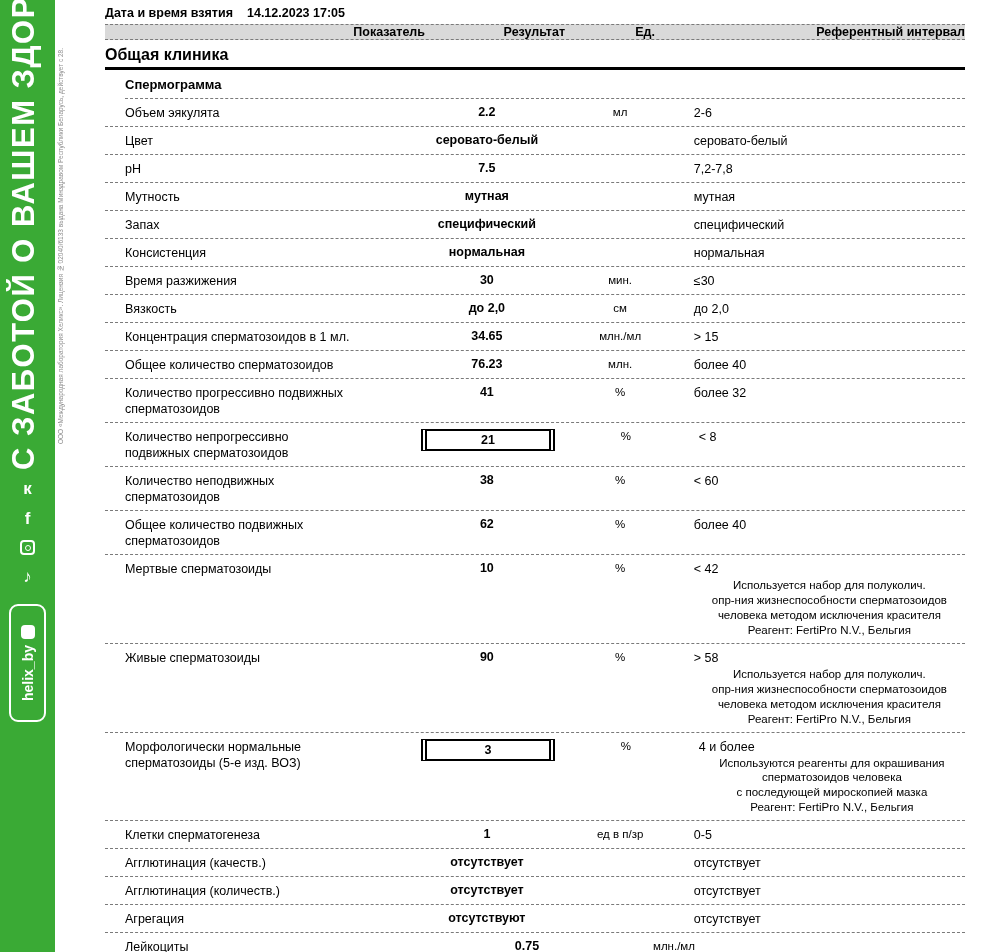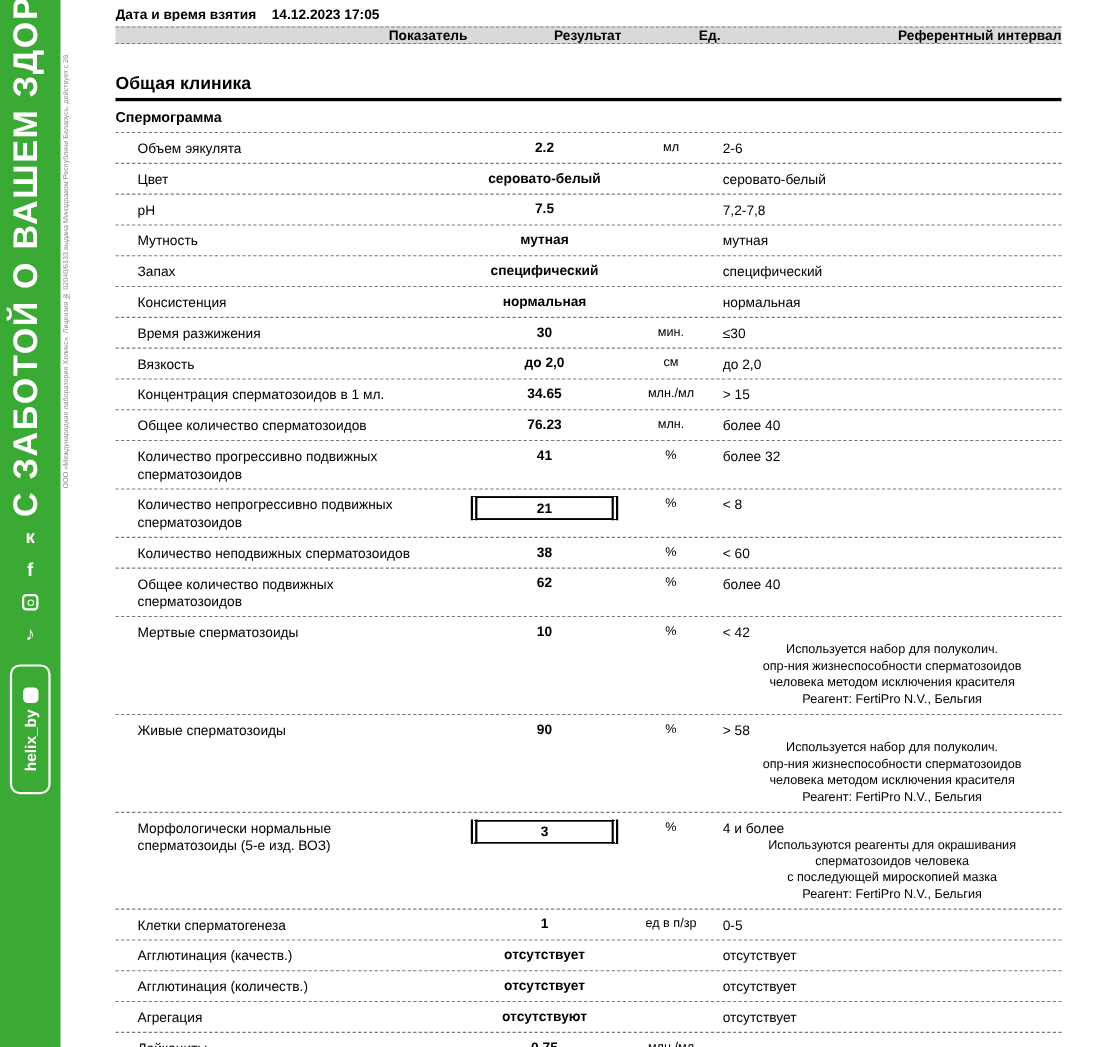--- a/index.html
+++ b/index.html
@@ -38,27 +38,27 @@
   .thead { margin-top:5px; display:flex; background:#d9d9d9;
            border-top:1px dashed #7a7a7a; border-bottom:1px dashed #7a7a7a;
            font-weight:bold; font-size:12.5px; }
   .thead > div { padding:0 0; text-align:right; }
 
   .col-name { width:320px; }
   .col-res  { width:140px; }
   .col-unit { width:90px; }
   .col-ref  { width:310px; }
 
-  .section-title { margin-top:28px; font-size:16px; font-weight:bold; }
+  .section-title { margin-top:6px; font-size:16px; font-weight:bold; }
   .section-rule { border-bottom:3px solid #000; margin-top:3px; }
   .subsection-title { margin-top:7px; font-size:13px; font-weight:bold;
-                      padding-bottom:6px; border-bottom:1px dashed #7a7a7a; }
+                      padding-bottom:6px; border-bottom:1px dashed #7a7a7a;margin-left:20px; }
 
   .row { display:flex; align-items:flex-start; border-bottom:1px dashed #7a7a7a;
-         padding:6px 0 5px; font-size:12.5px; }
+         padding:6px 0 5px; font-size:12.5px;gap:32px; }
   .row .name { width:320px; padding-left:20px; padding-right:34px; line-height:1.28; }
   .row .result { width:140px; text-align:center; font-weight:bold; }
   .row .unit { width:90px; text-align:center; font-size:11.5px; padding-top:1px; }
   .row .ref { width:310px; padding-left:2px; line-height:1.28; }
   .refval { font-size:12.5px; }
   .note { white-space:pre-line; font-size:11.5px; line-height:1.3; margin-top:1px;text-align:center; }
   .resval { display:inline-block; }
   .resval.boxed { min-width:134px; padding:2px 4px;
                   border-top:2px solid #000; border-bottom:2px solid #000;
                   border-left:6px double #000; border-right:6px double #000; }

